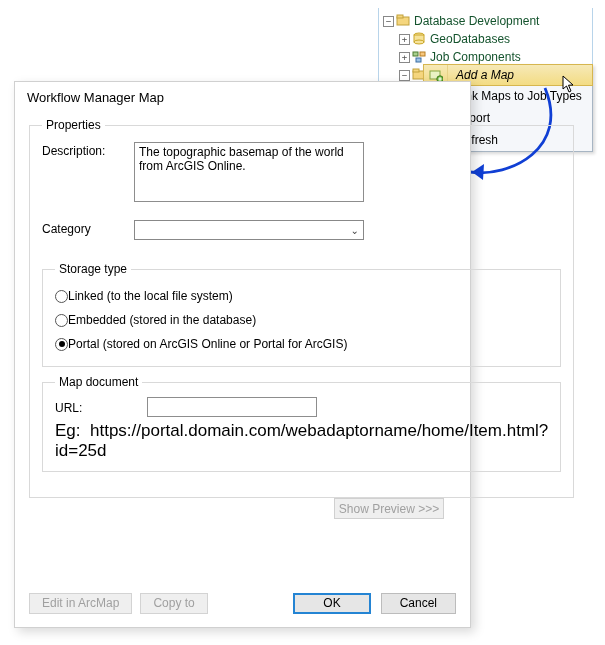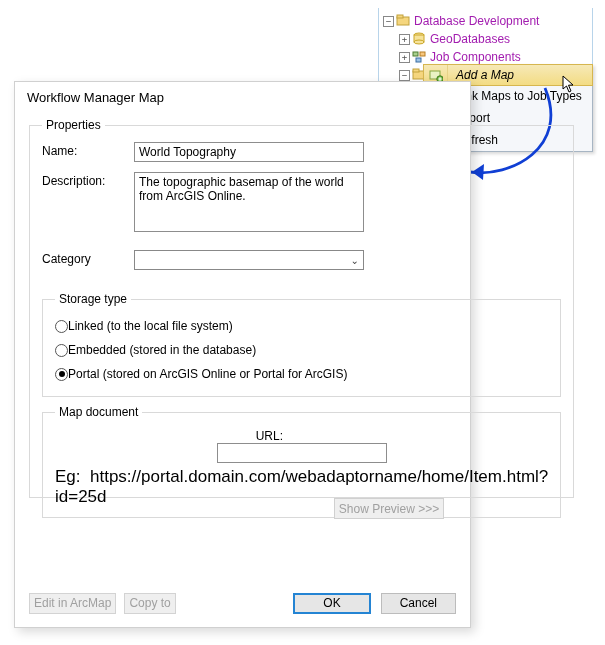--- a/index.html
+++ b/index.html
@@ -23,21 +23,21 @@
     border: 1px solid #b8d4ea;
     border-top: none;
     padding: 4px 2px 6px 2px;
     background: #fff;
   }
   .tree-row { display: flex; align-items: center; height: 18px; gap: 2px; white-space: nowrap; }
   .tree-row.l0 { padding-left: 2px; }
   .tree-row.l1 { padding-left: 18px; }
   .tree-expander { font-family: monospace; width: 11px; height: 11px; border: 1px solid #888; display:flex; align-items:center; justify-content:center; font-size:9px; line-height:1; color:#555; }
   .tree-icon { width: 16px; height: 14px; display:flex; align-items:center; justify-content:center; }
-  .tree-label { color:#a21caf; }
+  .tree-label { color:#14532d; }
   .tree-label.hl { background:#bdd7f0; }
 
   
   .ctx-menu {
     position: absolute;
     top: 64px;
     right: 12px;
     width: 170px;
     background: #f5f7fa;
     border: 1px solid #a7b5c3;
@@ -106,21 +106,21 @@
   .show-preview {
     position:absolute; right:12px; bottom:64px;
     height:21px; width:110px;
     background:#efefef; border:1px solid #d0d0d0; color:#a0a0a0;
     display:flex; align-items:center; justify-content:center;
   }
 
   .dlg-foot { position:absolute; left:14px; right:14px; bottom:12px; height:24px; display:flex; align-items:center; }
   .btn {
     height:21px; display:flex; align-items:center; justify-content:center;
-    background:#e6e6e6; border:1px solid #bcbcbc; padding: 0 4px; font:inherit;
+    background:#e6e6e6; border:1px solid #bcbcbc; padding: 0 12px; font:inherit;
   }
   .btn.disabled { color:#a0a0a0; border-color:#d3d3d3; background:#efefef; }
   .btn.primary { border:2px solid #2484d3; background:#e6e6e6; padding: 0 28px; }
   .foot-spacer { flex:1; }
 </style>
 </head>
 <body>
 
 <div class="tree-panel">
   <div class="tree-row l0">
@@ -216,24 +216,20 @@
   <path d="M92 94 L104 86 L103 102 Z" fill="#103fd4"></path>
 </svg>
 
 <div class="dialog">
   <div class="dlg-title">Workflow Manager Map</div>
 
   <div class="dlg-body">
     <fieldset class="group" style="height:380px;position:relative;">
       <legend class="group-title">Properties</legend>
 
-      <div class="row">
-        <div class="lbl">Name:</div>
-        <input class="txt" value="World Topography" style="">
-      </div>
 
       <div class="row">
         <div class="lbl">Description:</div>
         <textarea class="txt" style="">The topographic basemap of the world from ArcGIS Online.</textarea>
       </div>
 
       <div class="row" style="margin-top:18px;">
         <div class="lbl">Category</div>
         <div class="select">
           <span class="chev">⌄</span>
@@ -253,21 +249,21 @@
         <div class="radio-row">
           <span class="radio">
               <span class="dot"></span>
             </span>
           <span>Portal (stored on ArcGIS Online or Portal for ArcGIS)</span>
         </div>
       </fieldset>
 
       <fieldset class="inner">
         <legend class="group-title">Map document</legend>
-        <div class="row" style="margin-bottom:2px;align-items:center;flex-direction:column;">
+        <div class="row" style="margin-bottom:2px;align-items:center;">
           <div class="lbl" style="width:92px;">URL:</div>
           <input class="url-input" value="" style="">
         </div>
         <div class="eg">
           <span>Eg:</span>&nbsp;&nbsp;<span>https://portal.domain.com/webadaptorname/home/Item.html?id=25d</span>
         </div>
       </fieldset>
 
     </fieldset>
 

